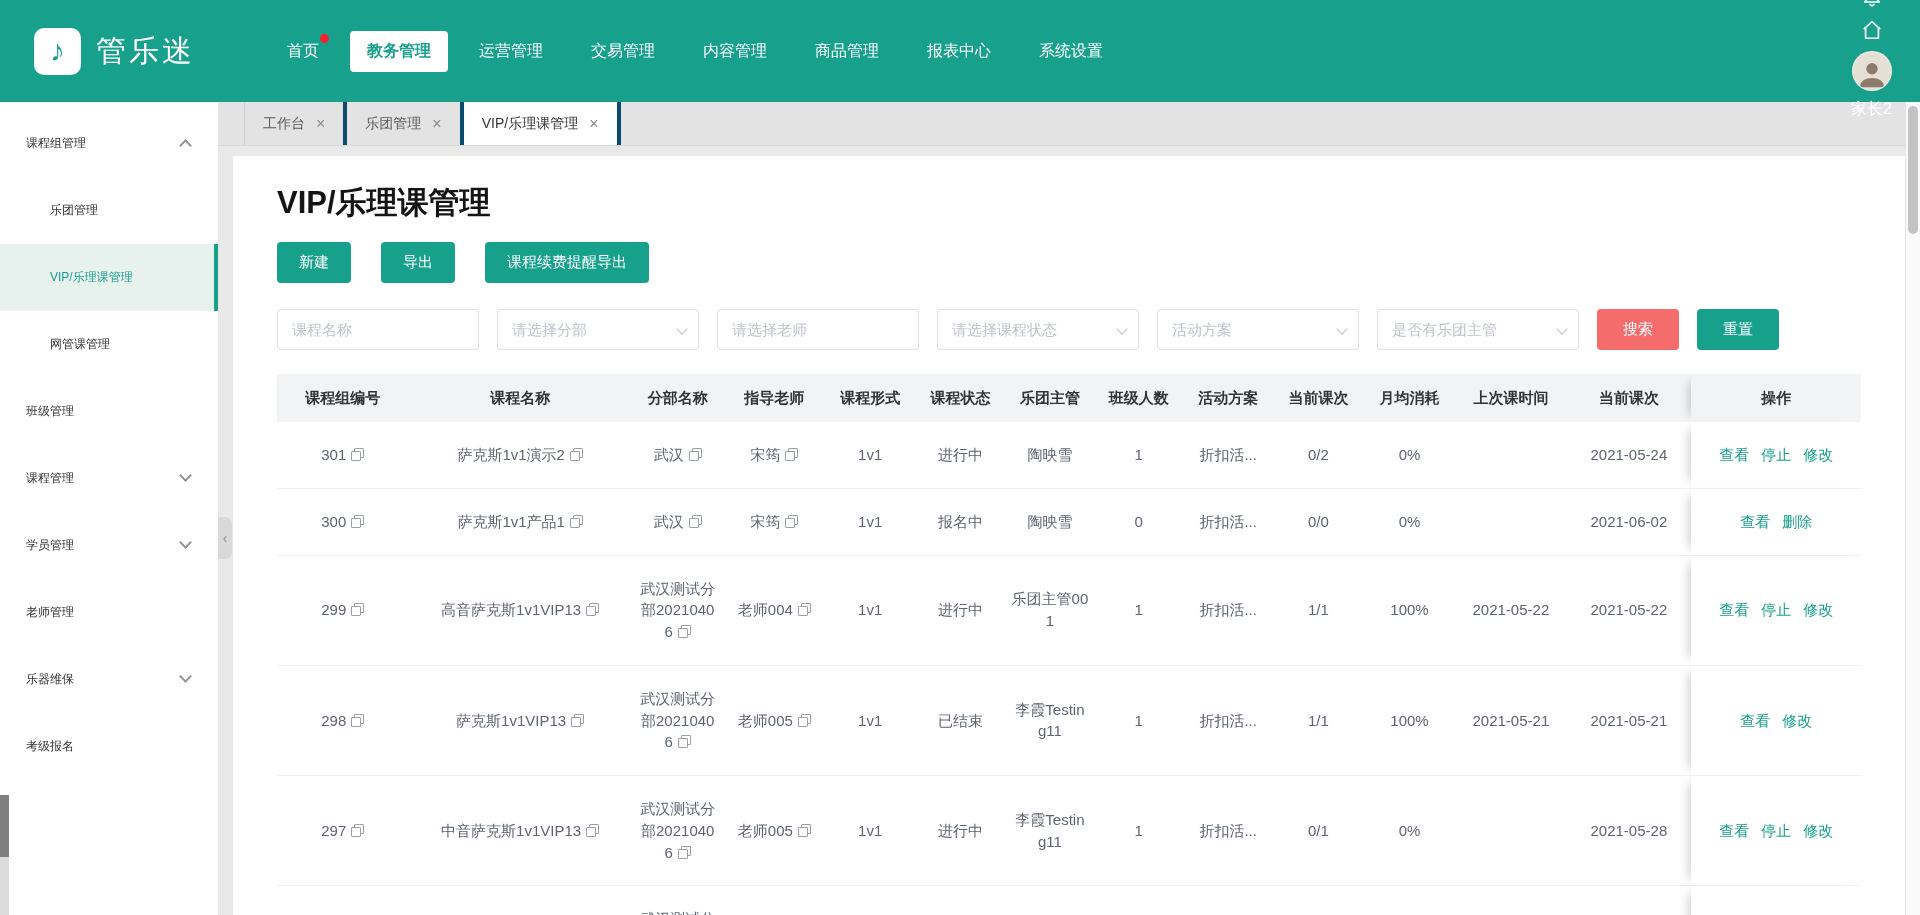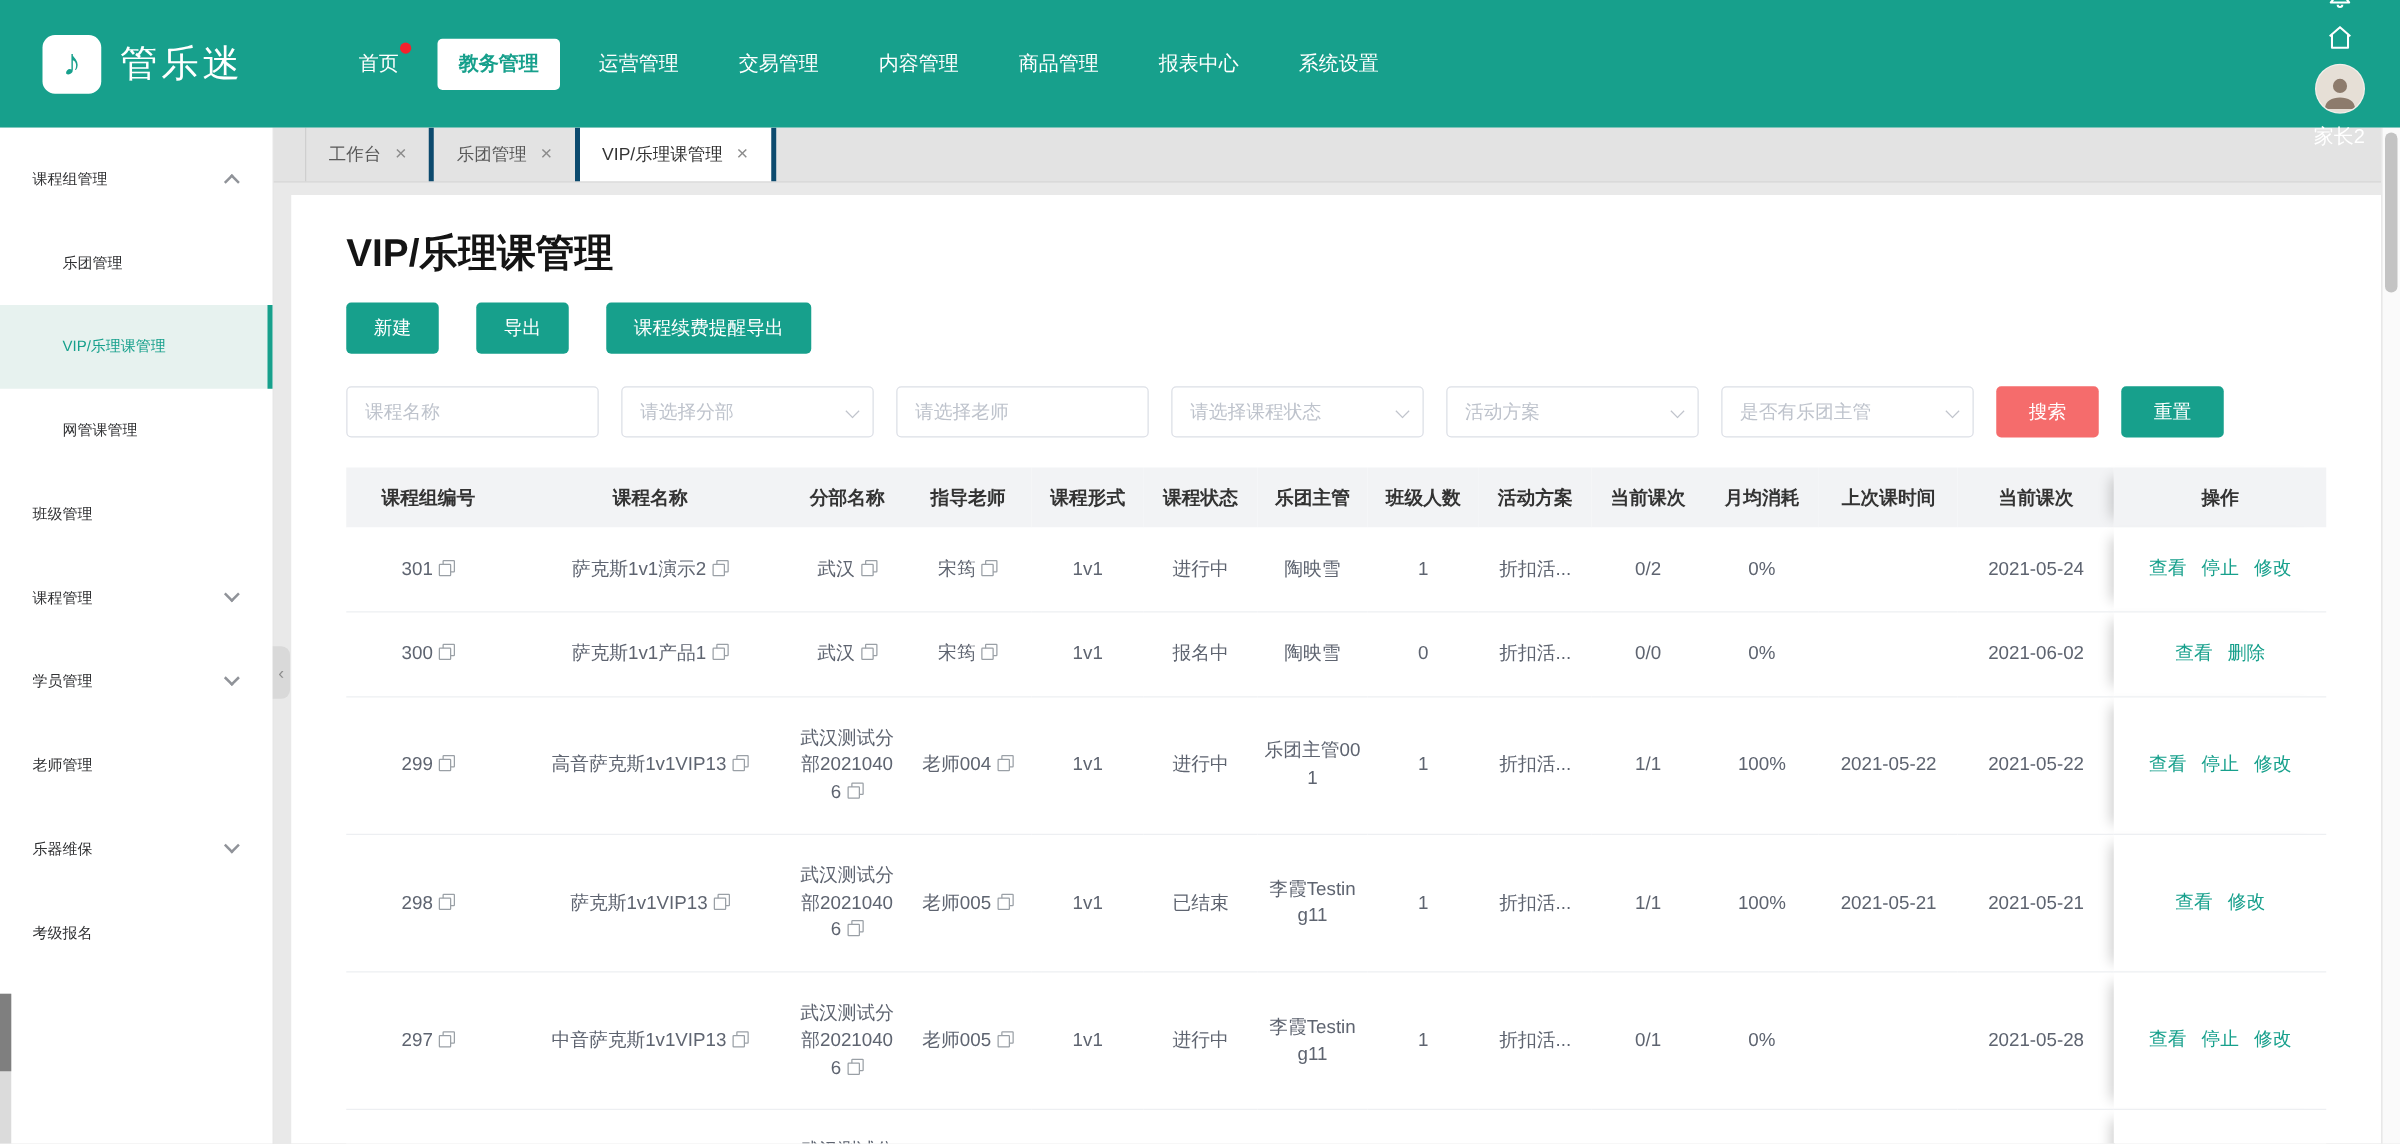--- a/index.html
+++ b/index.html
@@ -86,21 +86,21 @@
     border-bottom:1px solid var(--line); line-height:1.45; word-break:break-all;
     background:#fff; vertical-align:middle; }
   .data-table th:last-child, .data-table td:last-child {
     box-shadow:-10px 0 10px -8px rgba(0,0,0,0.20); }
   .copy-icon { display:inline-block; width:13px; height:13px; position:relative;
     margin-left:5px; vertical-align:-1px; cursor:pointer; }
   .copy-icon::before { content:''; position:absolute; left:0; bottom:0; width:8px; height:8px;
     border:1px solid #9AA0A6; border-radius:1px; background:#fff; z-index:1; }
   .copy-icon::after { content:''; position:absolute; right:0; top:0; width:8px; height:8px;
     border:1px solid #9AA0A6; border-radius:1px; }
-  td.ops a { color:var(--teal); margin:16px 6px; cursor:pointer; text-decoration:none; white-space:nowrap;font-family:Liberation Mono, monospace; }
+  td.ops a { color:var(--teal); margin:16px 6px; cursor:pointer; text-decoration:none; white-space:nowrap; }
 
   
   .vscroll { width:15px; background:#FAFAFA; border-left:1px solid #E3E3E3; position:relative; }
   .vthumb { position:absolute; top:4px; left:2px; width:10px; height:128px;
     background:#C3C3C3; border-radius:5px; cursor:pointer; }
 </style>
 </head>
 <body>
 
 <div class="navbar">

